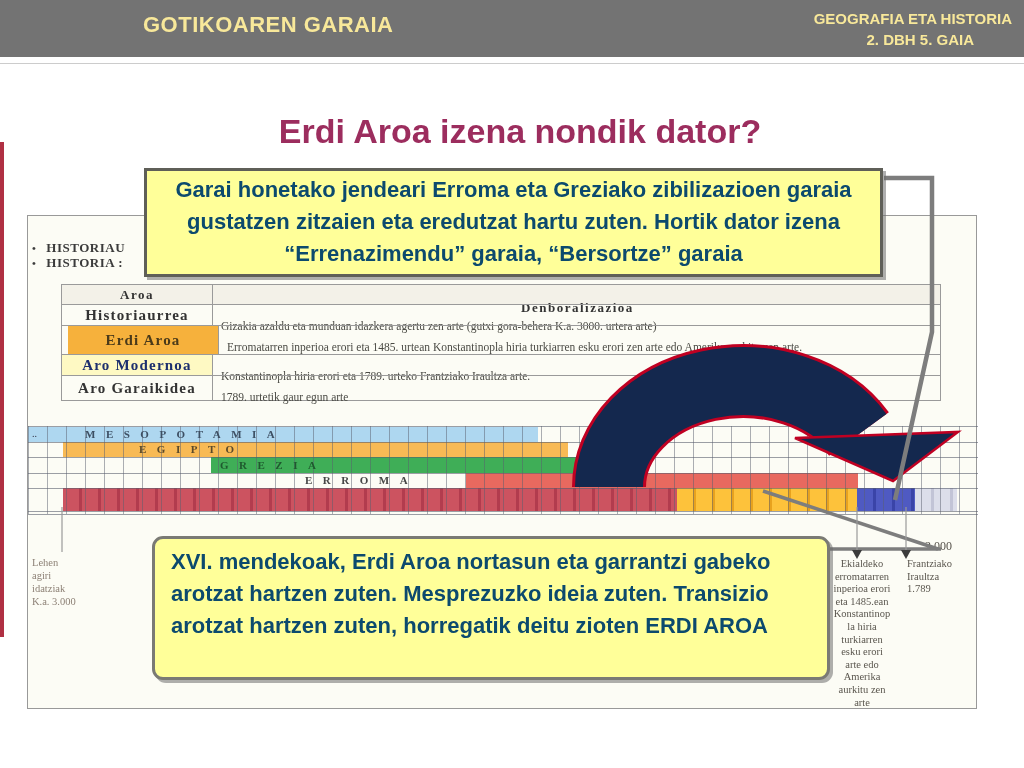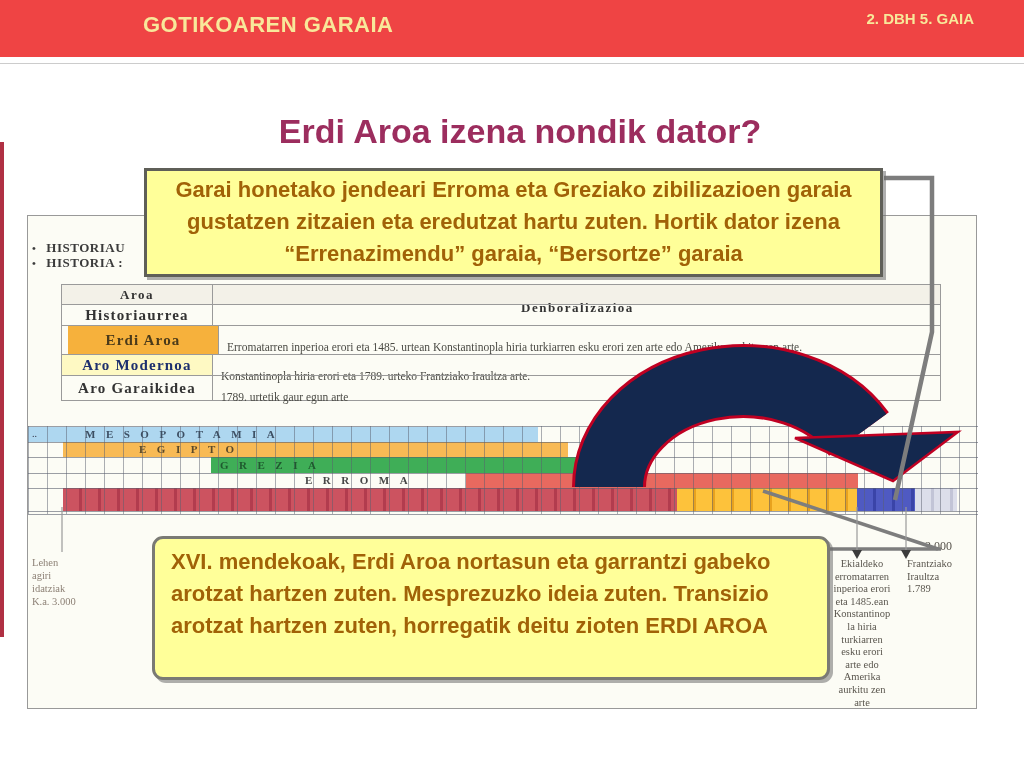--- a/index.html
+++ b/index.html
@@ -1,20 +1,20 @@
 <!DOCTYPE html>
 <html><head>
 <meta charset="utf-8">
 <style>
   html,body{margin:0;padding:0;background:#fff;}
   #slide{position:relative;width:1024px;height:768px;background:#ffffff;overflow:hidden;
          font-family:"Liberation Sans",sans-serif;}
 
   
-  .header{position:absolute;left:0;top:0;width:1024px;height:57px;background:#ef4444;}
+  .header{position:absolute;left:0;top:0;width:1024px;height:57px;background:#737373;}
   .header-title{position:absolute;left:143px;top:12px;font-size:22px;font-weight:bold;
                 color:#f8e89a;letter-spacing:.5px;}
   .header-course{position:absolute;right:12px;top:8px;text-align:right;font-size:15px;
                  font-weight:bold;color:#f8e89a;line-height:1.4;}
   .header-course .unit{padding-right:38px;}
   .header-rule{position:absolute;left:0;top:63px;width:1024px;height:1px;background:#cccccc;}
 
   
   .accent-strip{position:absolute;left:0;top:142px;width:4px;height:495px;background:#b03043;}
 
@@ -57,35 +57,36 @@
   .strip-light  {background:repeating-linear-gradient(90deg,#dcdeea 0 16px,#c2c4d6 16px 19px);}
 
   .note{font-size:10.5px;color:#8d8176;line-height:1.25;white-space:pre-line;}
   .note-east{color:#5a564e;text-align:center;line-height:1.2;}
   .note-year{font-size:12px;color:#55514a;}
 
   
   .overlay{position:absolute;left:0;top:0;width:1024px;height:768px;z-index:2;pointer-events:none;}
 
   
-  .callout{position:absolute;background:#ffff99;border:3px solid #5f5f58;color:#a16207;
+  .callout{position:absolute;background:#ffff99;border:3px solid #5f5f58;color:#0c4a6e;
            font-weight:bold;z-index:3;box-shadow:3px 3px 0 rgba(110,110,110,.55);}
   .callout-top{left:144px;top:168px;width:729px;height:97px;font-size:22px;line-height:1.45;
                text-align:center;padding:3px 2px;}
   .callout-bottom{left:152px;top:536px;width:640px;height:124px;font-size:22px;line-height:1.45;
                text-align:left;padding:7px 16px;border-color:#7a7a74;border-radius:11px;}
 </style>
 </head>
 <body>
 
 <div id="slide">
 
   <div class="header">
     <div class="header-title">GOTIKOAREN GARAIA</div>
     <div class="header-course">
+      <div>GEOGRAFIA ETA HISTORIA</div>
       <div class="unit">2. DBH 5. GAIA</div>
     </div>
   </div>
   <div class="header-rule"></div>
 
   <div class="accent-strip"></div>
 
   <h1 class="slide-title">Erdi Aroa izena nondik dator?</h1>
 
   <div class="scan">
@@ -103,20 +104,21 @@
       <div class="t-row t-head" style="height:19px;">
         <div class="t-era">
             <span>Aroa</span>
           </div>
         <div class="t-desc">Denboralizazioa</div>
       </div>
       <div class="t-row" style="height:20px;">
         <div class="t-era" style="background-color: rgb(252, 252, 245);">
             <span style="color: rgb(51, 51, 51);">Historiaurrea</span>
           </div>
+        <div class="t-desc">Gizakia azaldu eta munduan idazkera agertu zen arte (gutxi gora-behera K.a. 3000. urtera arte)</div>
       </div>
       <div class="t-row" style="height:28px;padding-left:6px;">
         <div class="t-era" style="background-color: rgb(246, 177, 60);">
             <span style="color: rgb(74, 58, 26);">Erdi Aroa</span>
           </div>
         <div class="t-desc">Erromatarren inperioa erori eta 1485. urtean Konstantinopla hiria turkiarren esku erori zen arte edo Amerika aurkitu zen arte.</div>
       </div>
       <div class="t-row" style="height:20px;">
         <div class="t-era" style="background-color: #fef9c3;">
             <span style="color: rgb(28, 47, 110);">Aro Modernoa</span>

